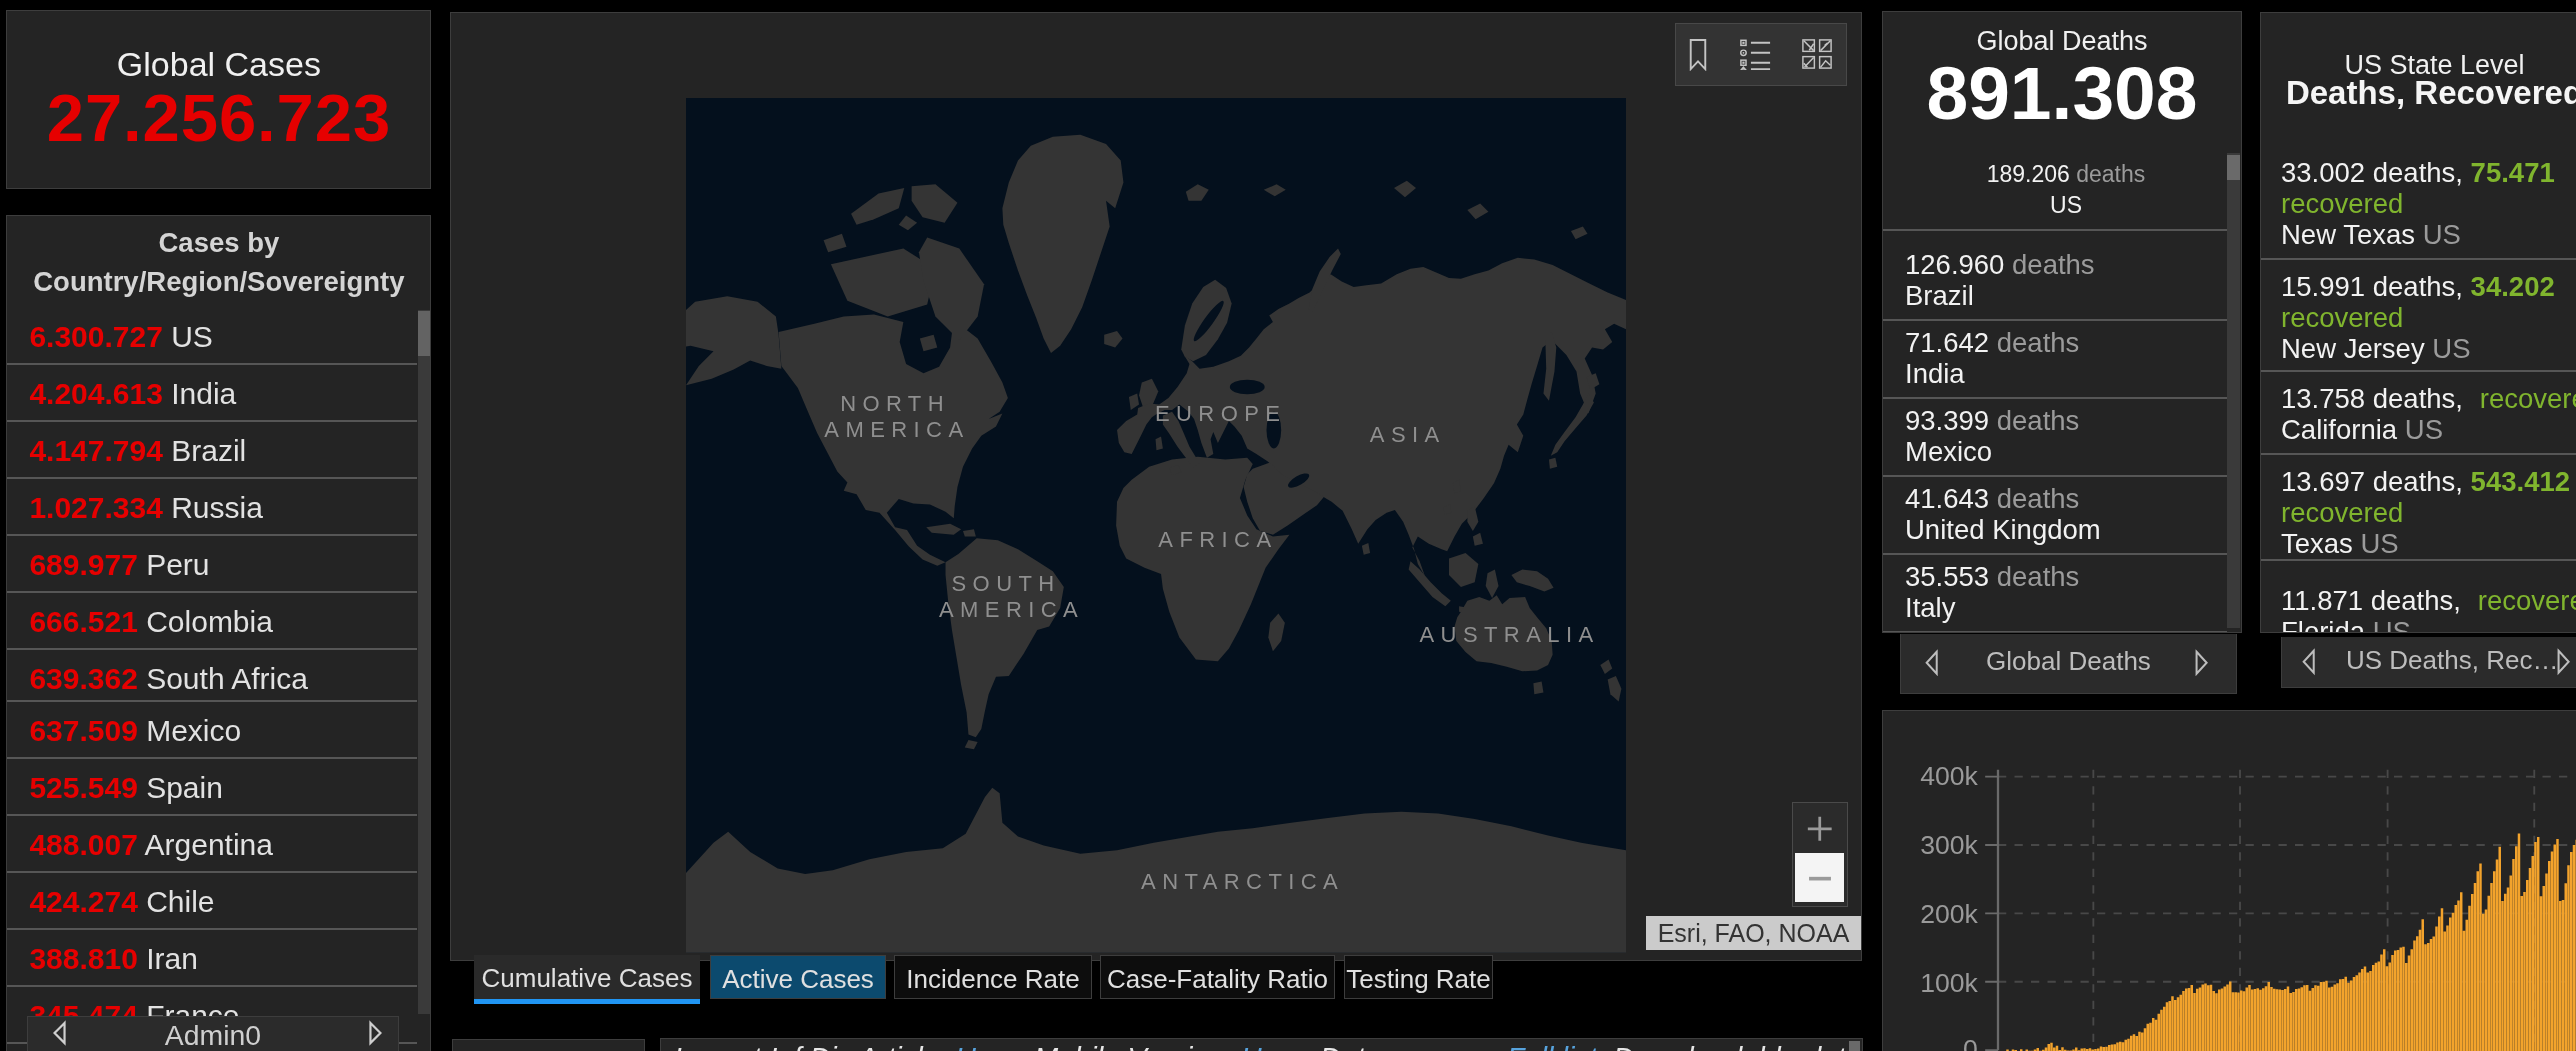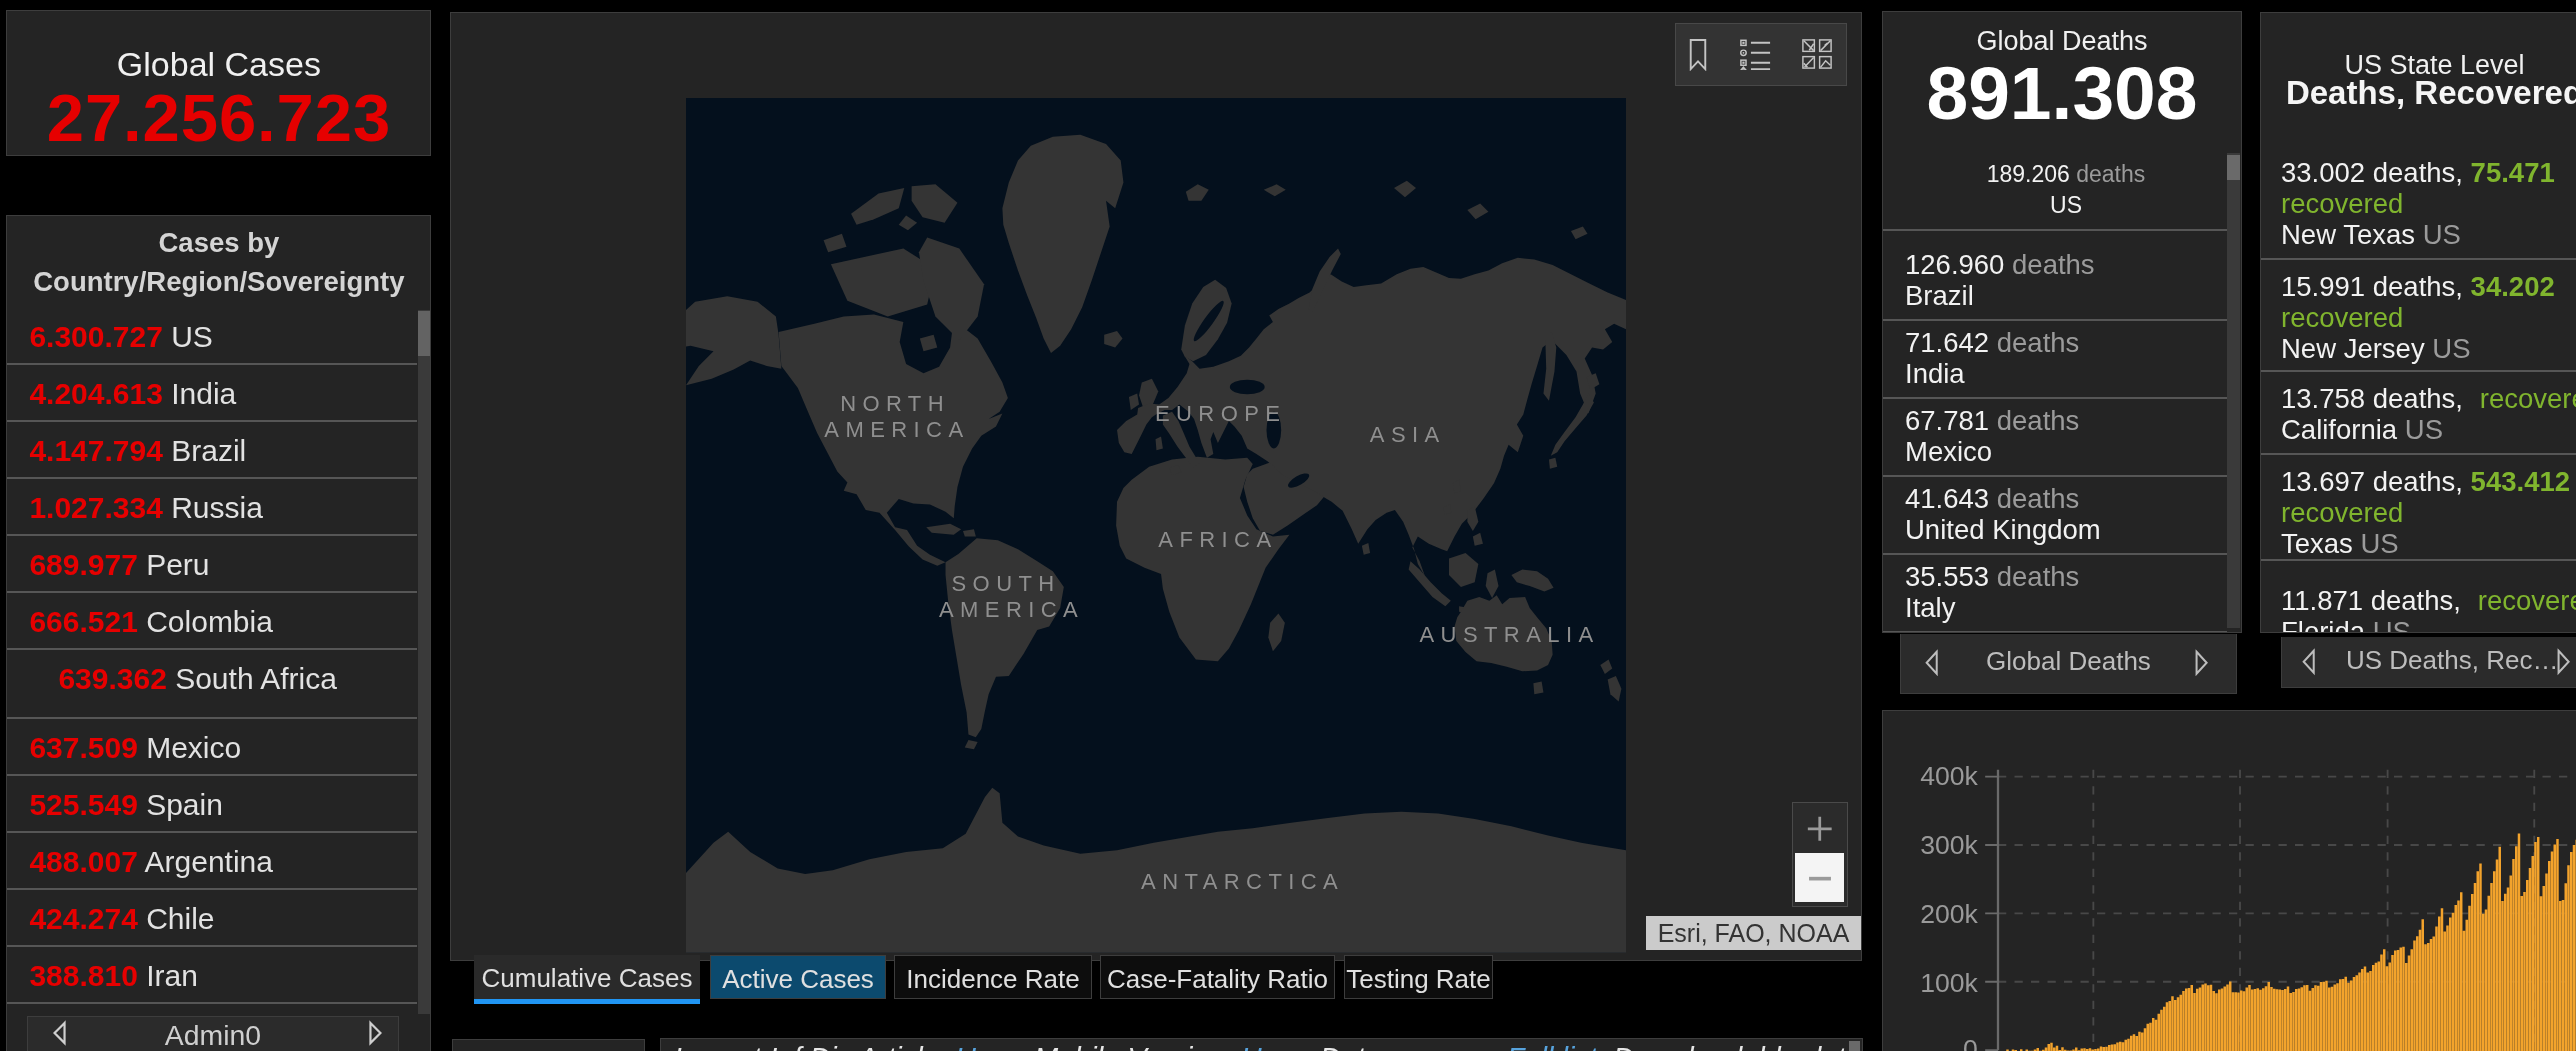--- a/index.html
+++ b/index.html
@@ -6,35 +6,35 @@
  font-family:"Liberation Sans",sans-serif;}
 .panel{position:absolute;background:#242424;border:1.8px solid #3d3d3d;box-sizing:border-box;}
 .ctr{text-align:center;}
 .red{color:#e60000;font-weight:bold;}
 .grn{color:#80b52e;}
 .sep{position:absolute;left:0;right:0;height:1.8px;background:#565656;}
 </style></head>
 <body>
 <div id="page">
 
-<div class="panel" style="left:6.4px;top:10px;width:425px;height:146px;">
+<div class="panel" style="left:6.4px;top:10px;width:425px;height:179px;">
   <div class="ctr" style="position:absolute;left:0;right:0;top:36px;font-size:34px;line-height:1;color:#f0f0f0;">Global Cases</div>
   <div class="ctr red" style="position:absolute;left:0;right:0;top:73px;font-size:67px;line-height:1;letter-spacing:0.9px;">27.256.723</div>
 </div>
 
 <div class="panel" style="left:6.4px;top:215px;width:425px;height:837px;overflow:hidden;">
   <div class="ctr" style="margin-top:7.3px;font-size:27.5px;line-height:39px;font-weight:bold;color:#d4d4d4;">Cases by<br>Country/Region/Sovereignty</div>
   <div id="rows" style="position:absolute;left:0;top:92px;width:410px;">
         <div style="position:relative;height:57px;line-height:57px;font-size:30px;white-space:nowrap;"><span class="red" style="margin-left:22px;">6.300.727</span><span style="color:#e2e2e2;"> US</span><div class="sep" style="bottom:0;"></div></div>
         <div style="position:relative;height:57px;line-height:57px;font-size:30px;white-space:nowrap;"><span class="red" style="margin-left:22px;">4.204.613</span><span style="color:#e2e2e2;"> India</span><div class="sep" style="bottom:0;"></div></div>
         <div style="position:relative;height:57px;line-height:57px;font-size:30px;white-space:nowrap;"><span class="red" style="margin-left:22px;">4.147.794</span><span style="color:#e2e2e2;"> Brazil</span><div class="sep" style="bottom:0;"></div></div>
         <div style="position:relative;height:57px;line-height:57px;font-size:30px;white-space:nowrap;"><span class="red" style="margin-left:22px;">1.027.334</span><span style="color:#e2e2e2;"> Russia</span><div class="sep" style="bottom:0;"></div></div>
         <div style="position:relative;height:57px;line-height:57px;font-size:30px;white-space:nowrap;"><span class="red" style="margin-left:22px;">689.977</span><span style="color:#e2e2e2;"> Peru</span><div class="sep" style="bottom:0;"></div></div>
         <div style="position:relative;height:57px;line-height:57px;font-size:30px;white-space:nowrap;"><span class="red" style="margin-left:22px;">666.521</span><span style="color:#e2e2e2;"> Colombia</span><div class="sep" style="bottom:0;"></div></div>
-        <div style="position:relative;height:69px;line-height:57px;font-size:30px;white-space:nowrap;padding-left:29px;"><span class="red" style="margin-left:22px;">639.362</span><span style="color:#e2e2e2;"> South Africa</span><div class="sep" style="bottom:0;"></div></div>
+        <div style="position:relative;height:52px;line-height:57px;font-size:30px;white-space:nowrap;"><span class="red" style="margin-left:22px;">639.362</span><span style="color:#e2e2e2;"> South Africa</span><div class="sep" style="bottom:0;"></div></div>
         <div style="position:relative;height:57px;line-height:57px;font-size:30px;white-space:nowrap;"><span class="red" style="margin-left:22px;">637.509</span><span style="color:#e2e2e2;"> Mexico</span><div class="sep" style="bottom:0;"></div></div>
         <div style="position:relative;height:57px;line-height:57px;font-size:30px;white-space:nowrap;"><span class="red" style="margin-left:22px;">525.549</span><span style="color:#e2e2e2;"> Spain</span><div class="sep" style="bottom:0;"></div></div>
         <div style="position:relative;height:57px;line-height:57px;font-size:30px;white-space:nowrap;"><span class="red" style="margin-left:22px;">488.007</span><span style="color:#e2e2e2;"> Argentina</span><div class="sep" style="bottom:0;"></div></div>
         <div style="position:relative;height:57px;line-height:57px;font-size:30px;white-space:nowrap;"><span class="red" style="margin-left:22px;">424.274</span><span style="color:#e2e2e2;"> Chile</span><div class="sep" style="bottom:0;"></div></div>
         <div style="position:relative;height:57px;line-height:57px;font-size:30px;white-space:nowrap;"><span class="red" style="margin-left:22px;">388.810</span><span style="color:#e2e2e2;"> Iran</span><div class="sep" style="bottom:0;"></div></div>
         <div style="position:relative;height:57px;line-height:57px;font-size:30px;white-space:nowrap;"><span class="red" style="margin-left:22px;">345.474</span><span style="color:#e2e2e2;"> France</span><div class="sep" style="bottom:0;"></div></div>
       </div>
 
   <div style="position:absolute;right:0.9px;top:94px;width:12px;height:704px;background:#3a3a3a;"></div>
   <div style="position:absolute;right:0.9px;top:95px;width:12px;height:45px;background:#636363;"></div>
@@ -194,21 +194,21 @@
           <div style="margin-left:22px;margin-top:12px;padding-top:5.5px;line-height:31px;white-space:nowrap;"><span style="color:#f2f2f2;">126.960</span><span style="color:#9b9b9b;"> deaths</span></div>
           <div style="margin-left:22px;color:#f2f2f2;line-height:31px;margin-top:0;">Brazil</div>
           <div class="sep" style="bottom:0;"></div>
         </div>
         <div style="position:relative;height:78px;font-size:27.5px;">
           <div style="margin-left:22px;margin-top:0;padding-top:5.5px;line-height:31px;white-space:nowrap;"><span style="color:#f2f2f2;">71.642</span><span style="color:#9b9b9b;"> deaths</span></div>
           <div style="margin-left:22px;color:#f2f2f2;line-height:31px;margin-top:0;">India</div>
           <div class="sep" style="bottom:0;"></div>
         </div>
         <div style="position:relative;height:78px;font-size:27.5px;">
-          <div style="margin-left:22px;margin-top:0;padding-top:5.5px;line-height:31px;white-space:nowrap;"><span style="color:#f2f2f2;">67.781</span><span style="color:#9b9b9b;"> deaths</span></div>
+          <div style="margin-left:22px;margin-top:0;padding-top:5.5px;line-height:31px;white-space:nowrap;"><span style="color:#f2f2f2;">93.399</span><span style="color:#9b9b9b;"> deaths</span></div>
           <div style="margin-left:22px;color:#f2f2f2;line-height:31px;margin-top:0;">Mexico</div>
           <div class="sep" style="bottom:0;"></div>
         </div>
         <div style="position:relative;height:78px;font-size:27.5px;">
           <div style="margin-left:22px;margin-top:0;padding-top:5.5px;line-height:31px;white-space:nowrap;"><span style="color:#f2f2f2;">41.643</span><span style="color:#9b9b9b;"> deaths</span></div>
           <div style="margin-left:22px;color:#f2f2f2;line-height:31px;margin-top:0;">United Kingdom</div>
           <div class="sep" style="bottom:0;"></div>
         </div>
         <div style="position:relative;height:78px;font-size:27.5px;">
           <div style="margin-left:22px;margin-top:0;padding-top:5.5px;line-height:31px;white-space:nowrap;"><span style="color:#f2f2f2;">35.553</span><span style="color:#9b9b9b;"> deaths</span></div>

